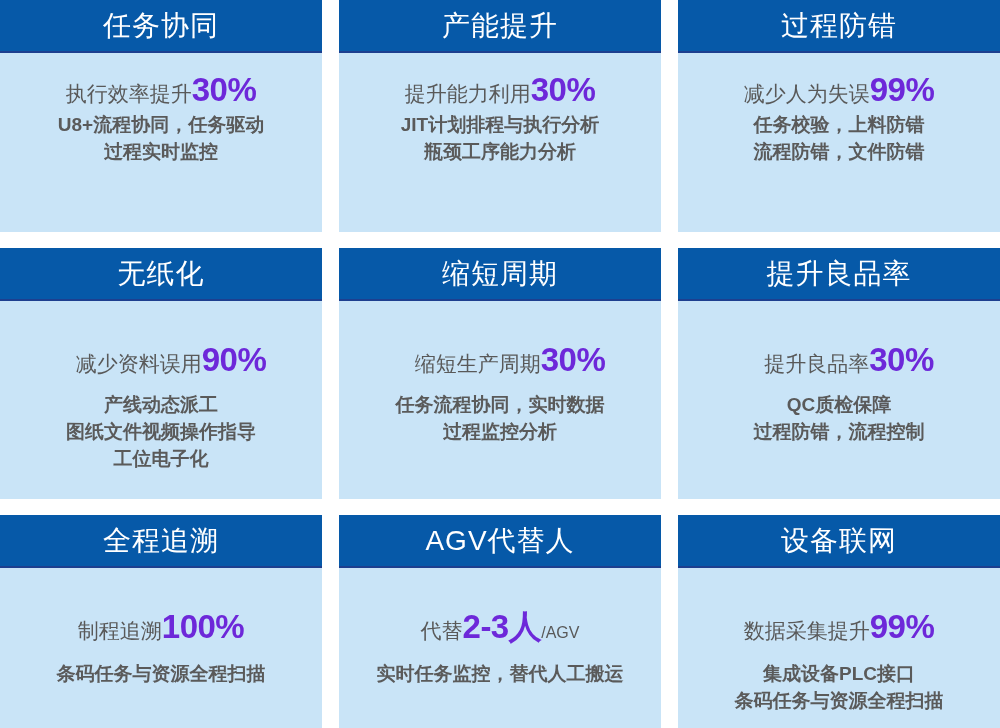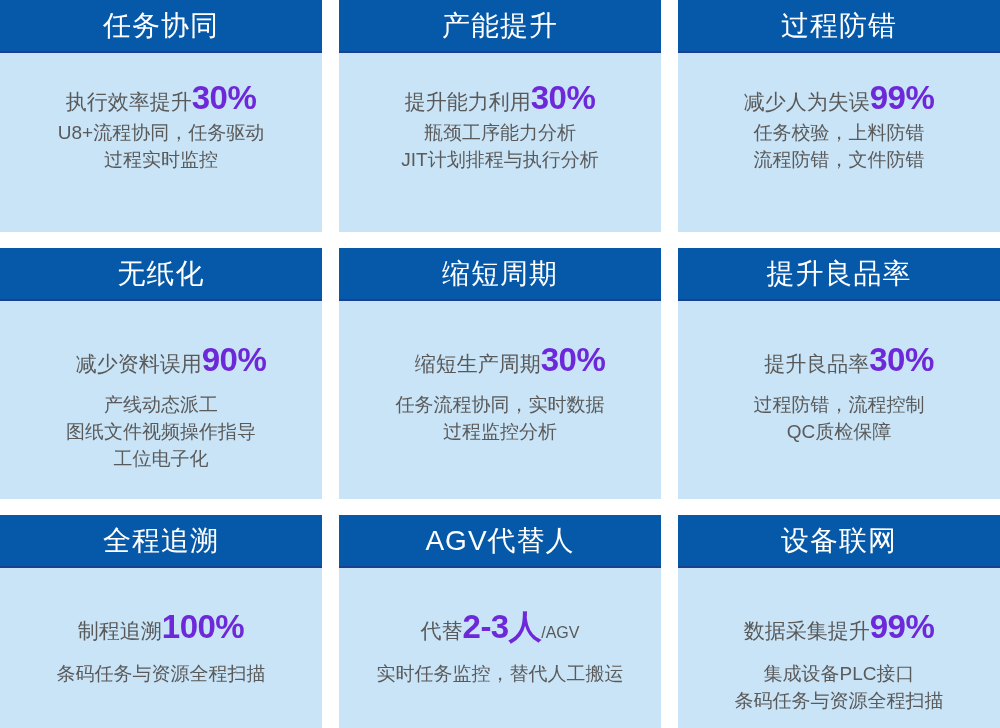--- a/index.html
+++ b/index.html
@@ -40,21 +40,21 @@
     font-weight:400;
     letter-spacing:1px;
     line-height:1;
     white-space:nowrap;
   }
   .card-body {
     flex:1 1 auto;
     display:flex;
     flex-direction:column;
     align-items:center;
-    padding-top:28px;
+    padding-top:20px;
   }
   .stat-line {
     display:flex;
     align-items:baseline;
     justify-content:center;
     white-space:nowrap;
     margin-bottom:6px;
   }
   .stat-label {
     color:#595959;
@@ -72,21 +72,21 @@
     color:#595959;
     font-size:16px;
     line-height:1.15;
   }
   .detail-lines {
     color:#5a5a5a;
     font-size:19px;
     line-height:1.42;
     text-align:center;
   }
-  .detail-line { white-space:nowrap; }
+  .detail-line { white-space:nowrap;font-weight:bold; }
   
   .r2 .card-body { padding-top:42px; }
   .r2 .stat-line { margin-bottom:16px;margin-left:20px; }
   .r3 .card-body { padding-top:42px; }
   .r3 .stat-line { margin-bottom:18px; }
 </style>
 </head>
 <body>
 
 <div id="grid">
@@ -108,22 +108,22 @@
     <div class="card r1">
       <div class="card-header">
         <div class="card-title">产能提升</div>
       </div>
       <div class="card-body">
         <div class="stat-line">
           <span class="stat-label">提升能力利用</span>
           <span class="stat-value">30%</span>
         </div>
         <div class="detail-lines">
+          <div class="detail-line">JIT计划排程与执行分析</div>
           <div class="detail-line">瓶颈工序能力分析</div>
-          <div class="detail-line">JIT计划排程与执行分析</div>
         </div>
       </div>
     </div>
     <div class="card r1">
       <div class="card-header">
         <div class="card-title">过程防错</div>
       </div>
       <div class="card-body">
         <div class="stat-line">
           <span class="stat-label">减少人为失误</span>
@@ -169,22 +169,22 @@
     <div class="card r2">
       <div class="card-header">
         <div class="card-title">提升良品率</div>
       </div>
       <div class="card-body">
         <div class="stat-line">
           <span class="stat-label">提升良品率</span>
           <span class="stat-value">30%</span>
         </div>
         <div class="detail-lines">
+          <div class="detail-line">QC质检保障</div>
           <div class="detail-line">过程防错，流程控制</div>
-          <div class="detail-line">QC质检保障</div>
         </div>
       </div>
     </div>
     <div class="card r3">
       <div class="card-header">
         <div class="card-title">全程追溯</div>
       </div>
       <div class="card-body">
         <div class="stat-line">
           <span class="stat-label">制程追溯</span>

